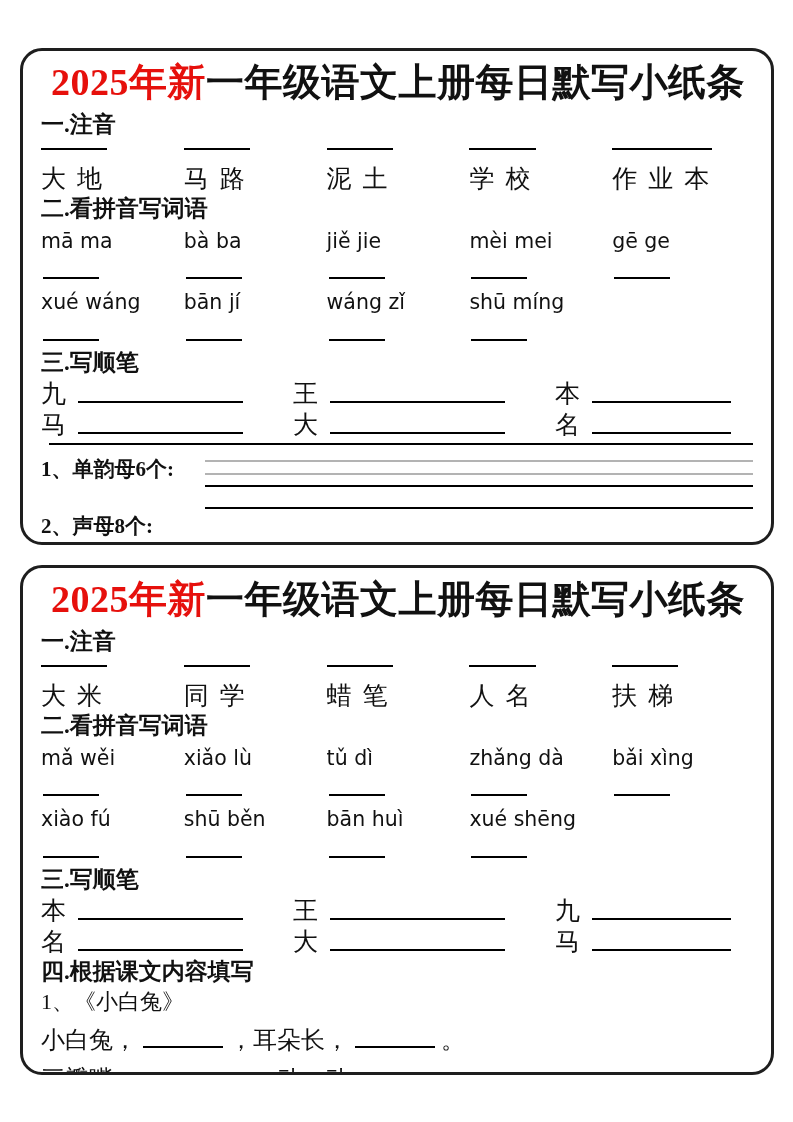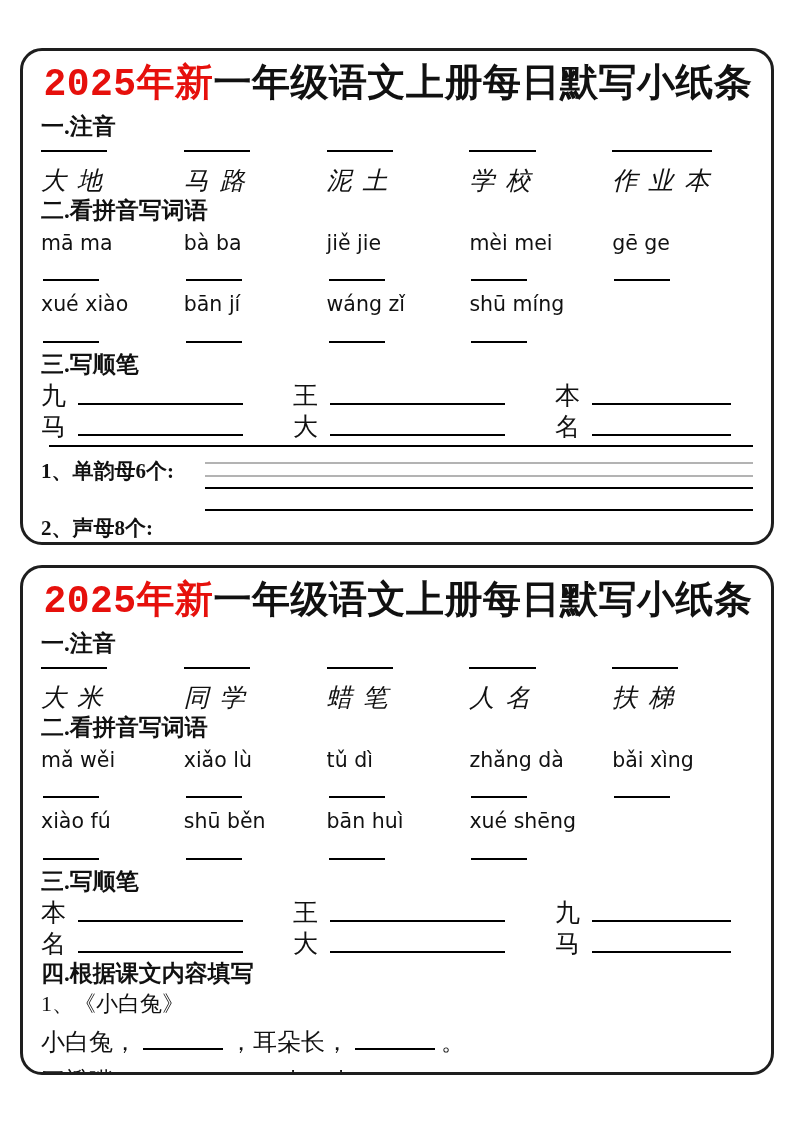--- a/index.html
+++ b/index.html
@@ -7,26 +7,26 @@
   .page{position:relative;width:793px;height:1122px;background:#fff;overflow:hidden;}
 
   .card{position:absolute;left:20px;width:754px;box-sizing:border-box;
         border:3px solid #1e1e1e;border-radius:22px;background:#fff;
         padding:6px 16px 0 18px;overflow:hidden;}
   .card1{top:48px;height:497px;}
   .card2{top:565px;height:510px;}
 
   .title{text-align:center;font-weight:700;font-size:38px;line-height:1.25;
          margin:2px 0 4px 0;white-space:nowrap;letter-spacing:0.5px;}
-  .title .red{color:var(--accent,#e6100c);font-family:Liberation Mono, monospace;}
+  .title .red{color:var(--accent,#e6100c);}
 
   .h{font-size:23px;font-weight:700;line-height:1.25;margin:2px 0 0 0;}
 
   
-  .zy-row{display:grid;grid-template-columns:repeat(5,1fr);margin:9px 0 2px 0;font-style:italic;}
+  .zy-row{display:grid;grid-template-columns:repeat(5,1fr);margin:9px 0 2px 0;}
   .zy-item{display:inline-block;justify-self:start;}
   .zy-line{height:0;border-top:2.5px solid #000;width:92%;min-width:46px;margin-bottom:15px;}
   .zy-word{font-size:25px;letter-spacing:11px;white-space:nowrap;line-height:1.1;}
 
   
   .py-row{display:grid;grid-template-columns:repeat(5,1fr);margin-top:5px;}
   .py-text{font-family:"DejaVu Sans",sans-serif;font-size:20.5px;line-height:1.2;white-space:nowrap;}
   .py-line{height:0;border-top:2.5px solid #000;width:56px;margin:24px 0 6px 2px;}
 
   
@@ -109,21 +109,21 @@
           <div class="py-text">mèi mei</div>
           <div class="py-line"></div>
         </div>
       <div class="py-item">
           <div class="py-text">gē ge</div>
           <div class="py-line"></div>
         </div>
     </div>
     <div class="py-row">
       <div class="py-item">
-          <div class="py-text">xué xiào</div>
+          <div class="py-text">xué wáng</div>
           <div class="py-line"></div>
         </div>
       <div class="py-item">
           <div class="py-text">bān jí</div>
           <div class="py-line"></div>
         </div>
       <div class="py-item">
           <div class="py-text">wáng zǐ</div>
           <div class="py-line"></div>
         </div>

